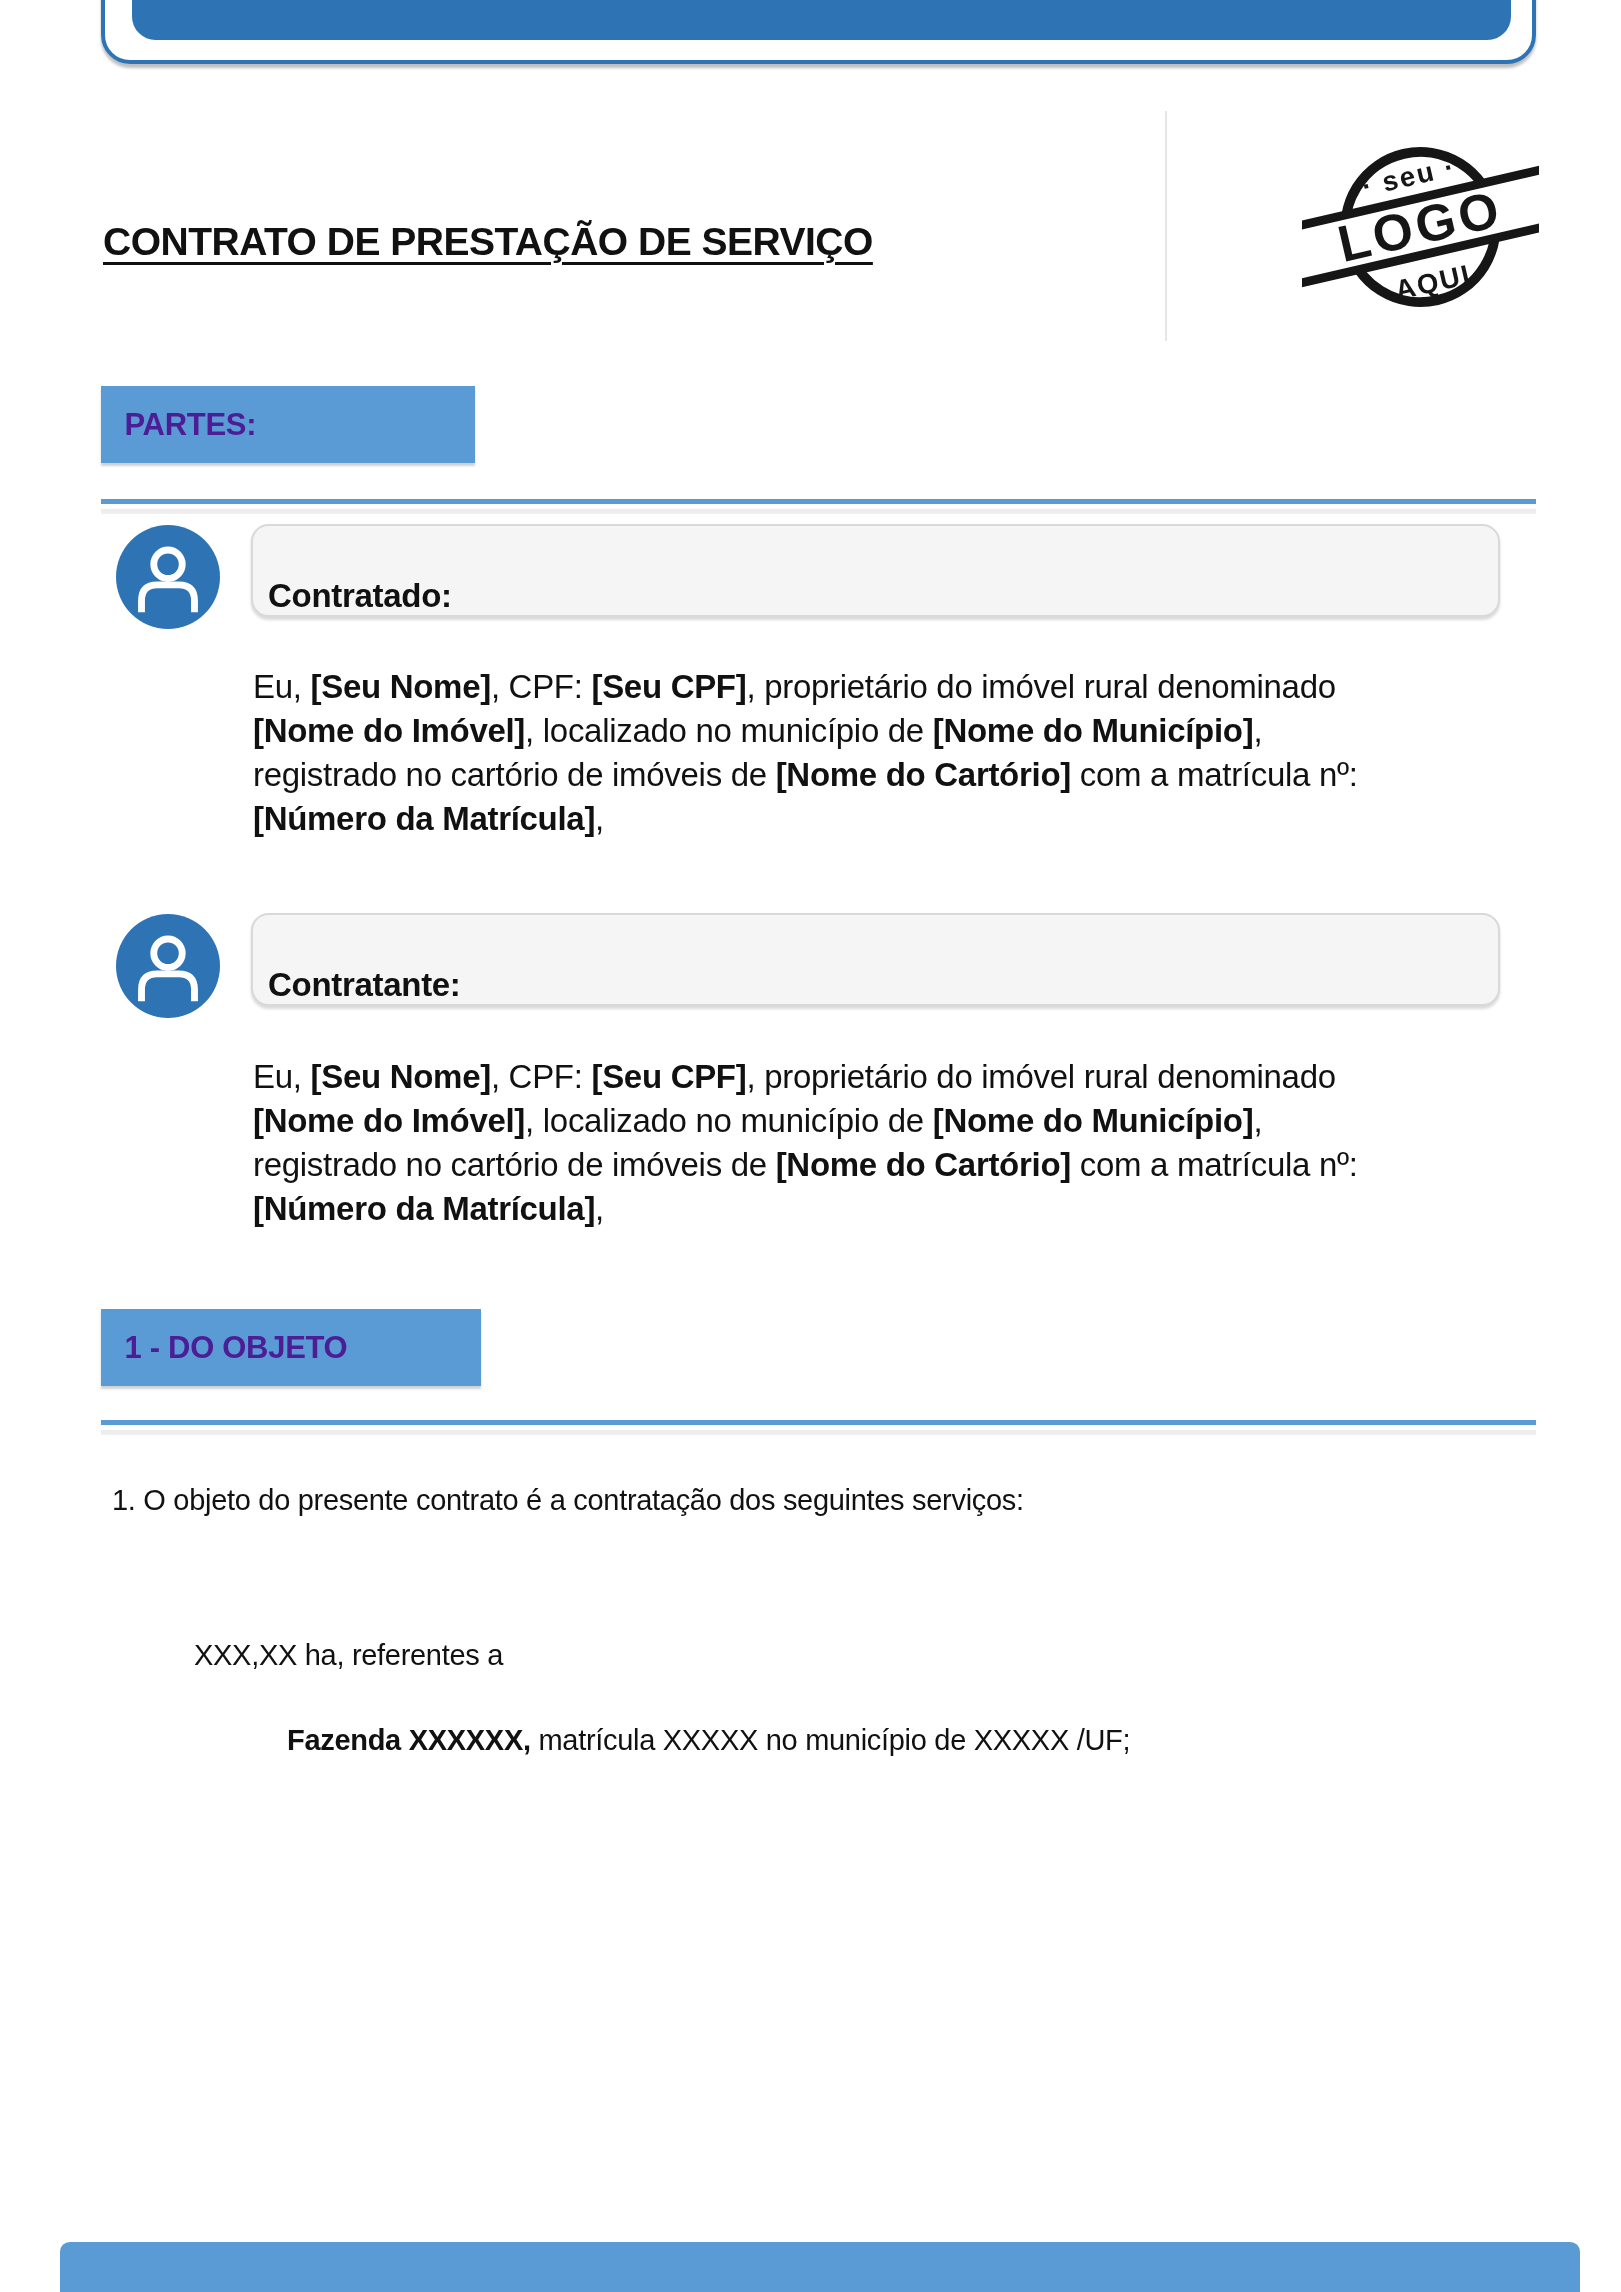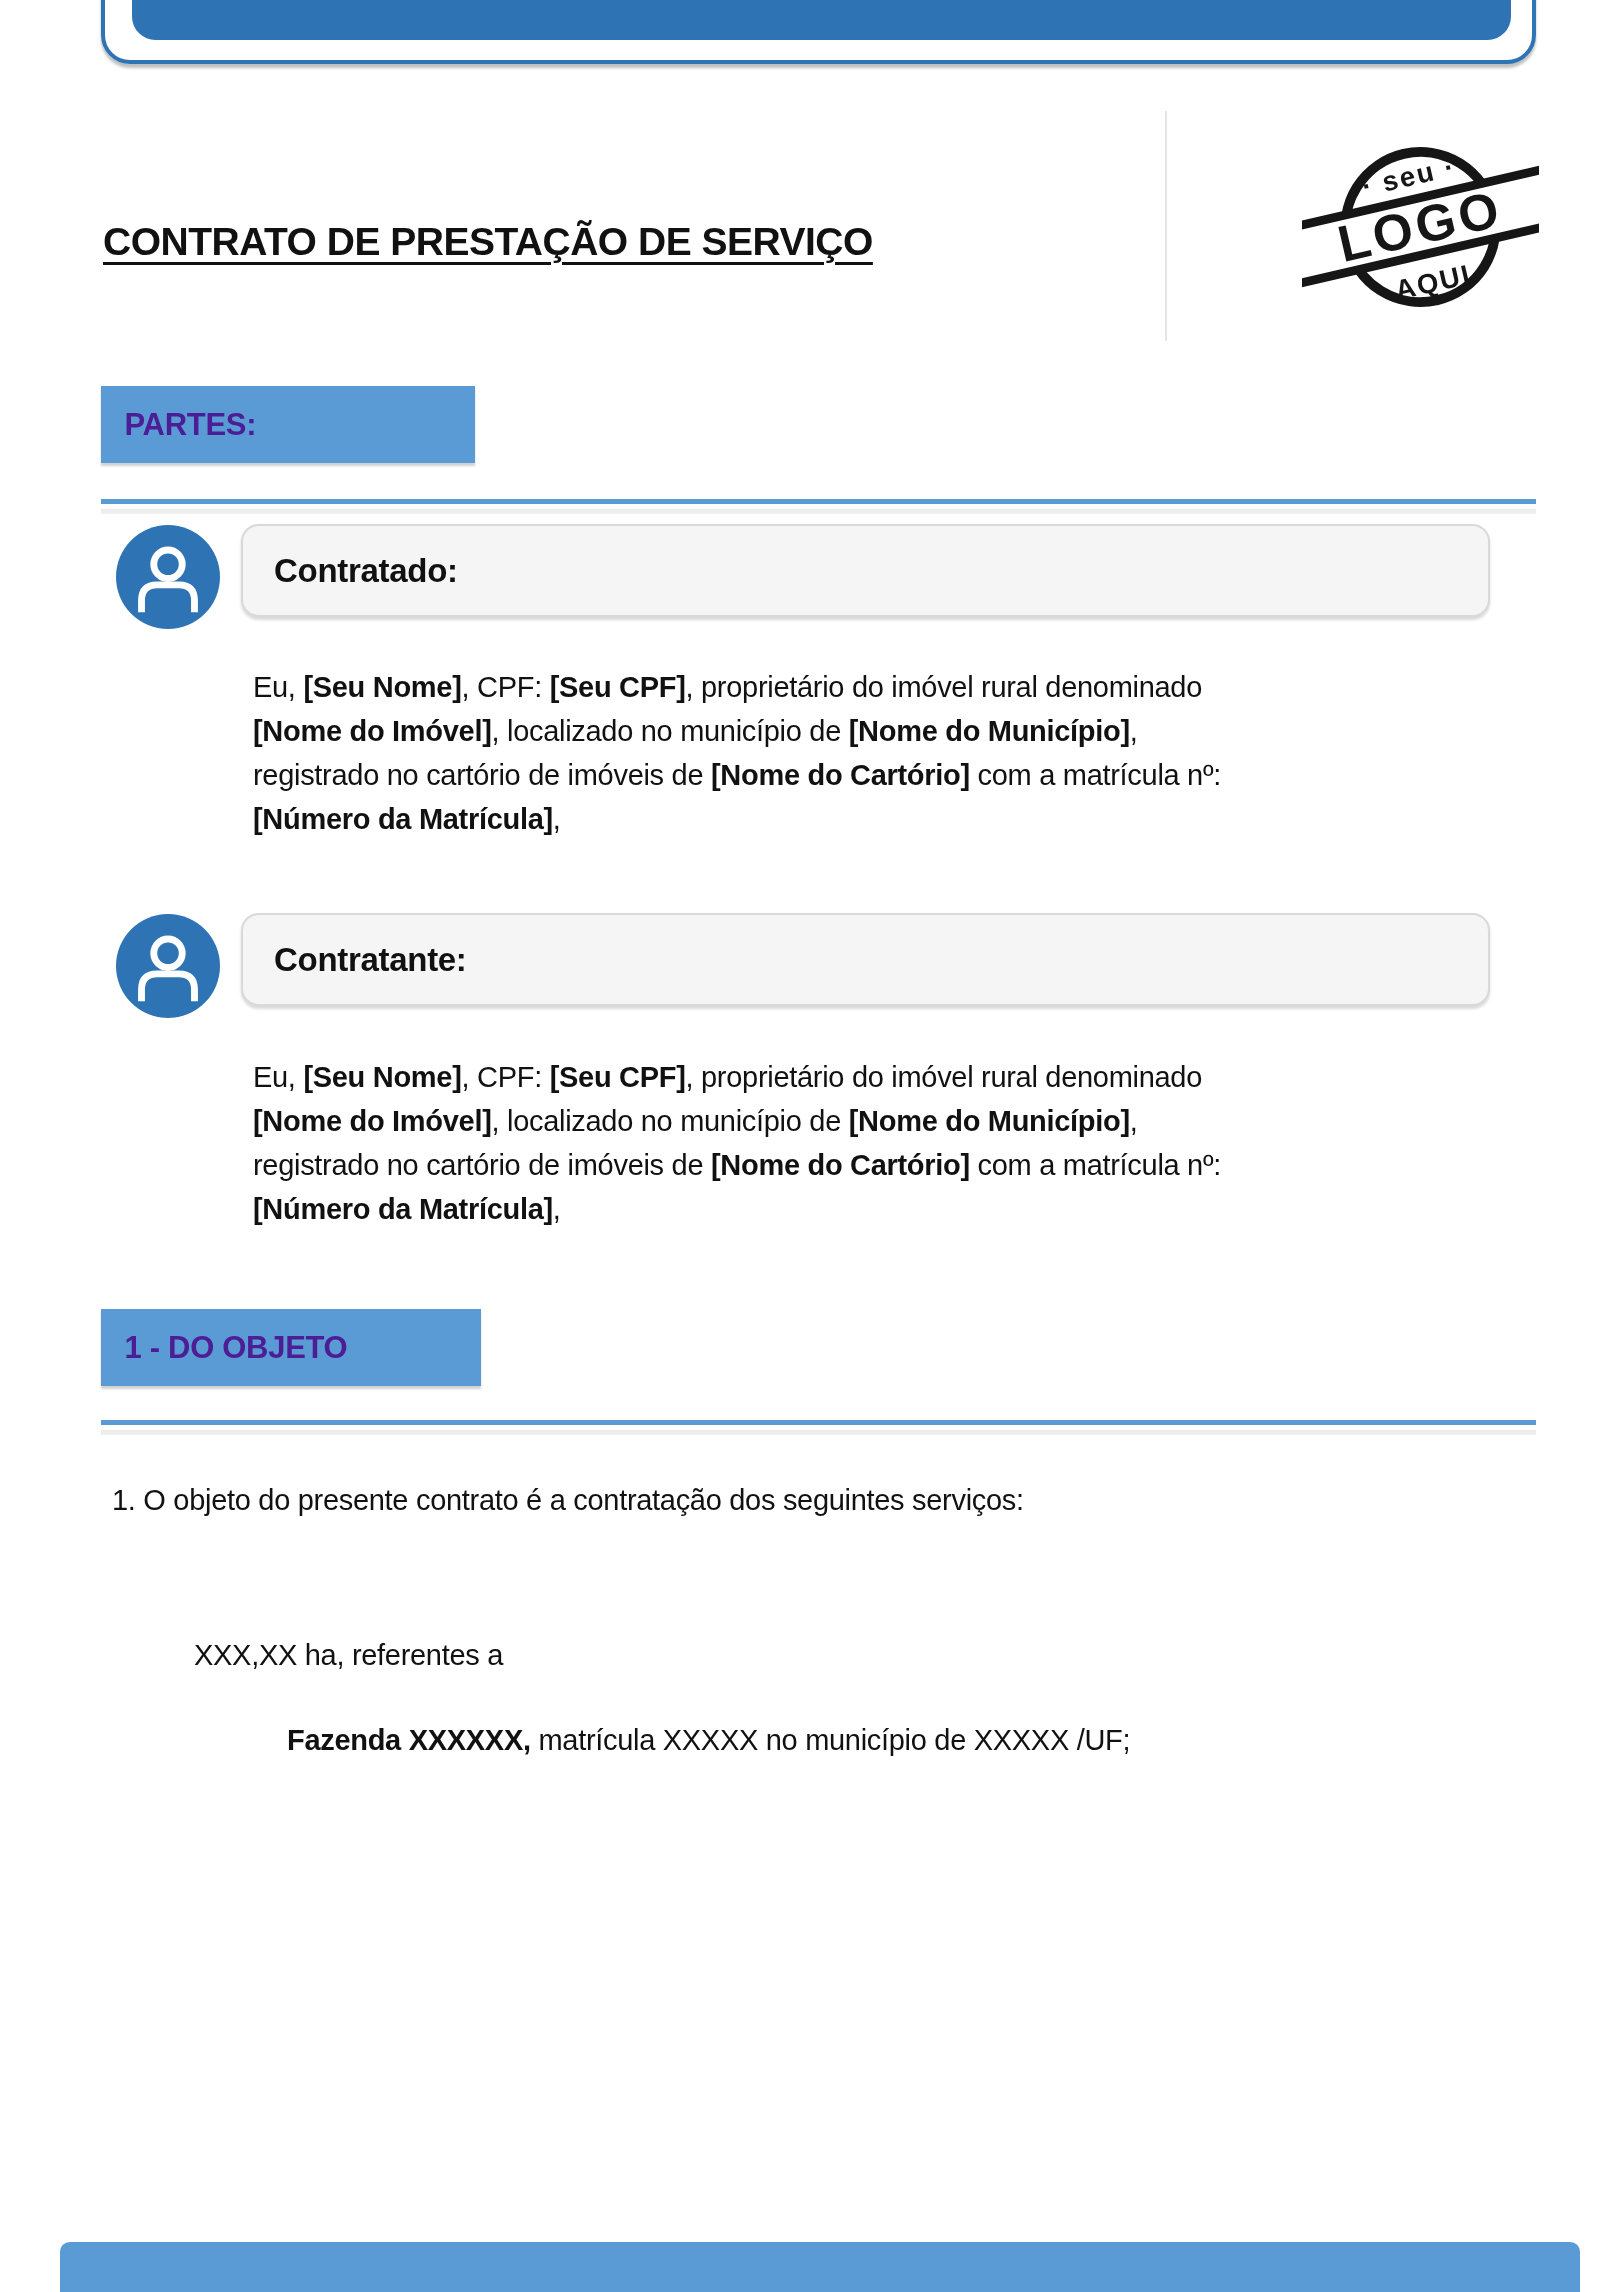--- a/index.html
+++ b/index.html
@@ -62,32 +62,32 @@
   .rule-1{top:499px;}
   .rule-2{top:1420px;}
   
   .party-icon{position:absolute;left:116px;width:104px;height:104px;}
   .party-icon svg{width:100%;height:100%;}
   .icon-1{top:525px;}
   .icon-2{top:914px;}
   .person-circle{fill:var(--accent-dark-blue);}
   .person-stroke{fill:none;stroke:#fff;stroke-width:7px;}
   .party-box{
-    position:absolute;left:241px;width:1249px;height:93px;
+    position:absolute;left:251px;width:1249px;height:93px;
     background:var(--panel-gray);border:2px solid var(--panel-border);border-radius:17.6px;
     box-shadow:0 2.9px 2.9px rgba(0,0,0,.15);
-    display:flex;align-items:center;padding-left:31px;
+    display:flex;align-items:flex-end;padding-left:15px;
   }
   .box-1{top:524px;}
   .box-2{top:913px;}
   .party-label{font-size:33px;font-weight:bold;letter-spacing:-0.3px;}
   
   .para{
     position:absolute;left:253px;width:1284px;
-    font-size:29px;line-height:44px;letter-spacing:-0.3px;
+    font-size:33px;line-height:44px;letter-spacing:-0.3px;
   }
   .para-1{top:665px;}
   .para-2{top:1055px;}
   .para b,.rich b{font-weight:bold;}
   .intro{
     position:absolute;left:112px;top:1478px;width:1431px;
     font-size:29px;line-height:44px;letter-spacing:-0.3px;
   }
   .item11{
     position:absolute;left:194px;top:1588px;width:1313px;

